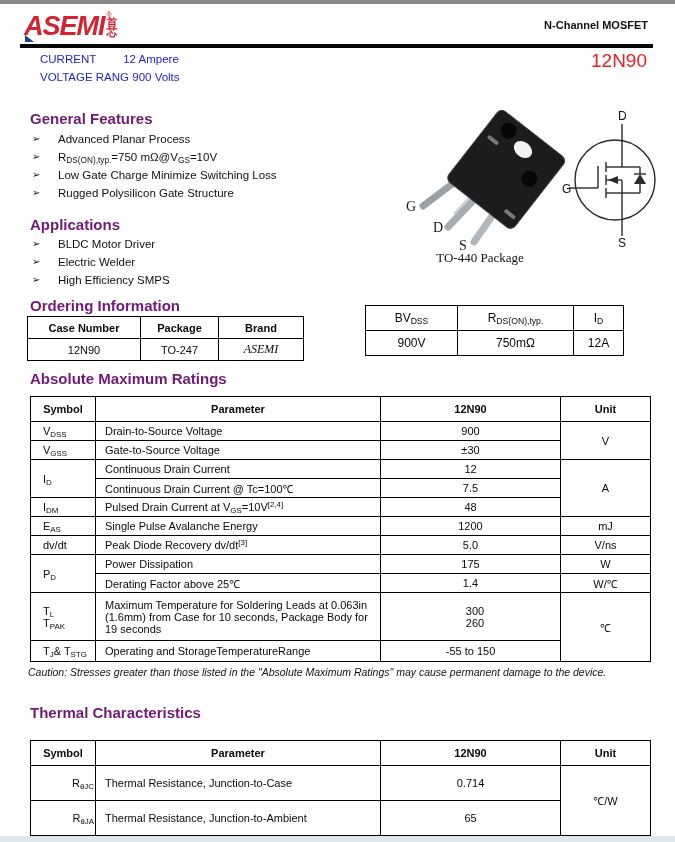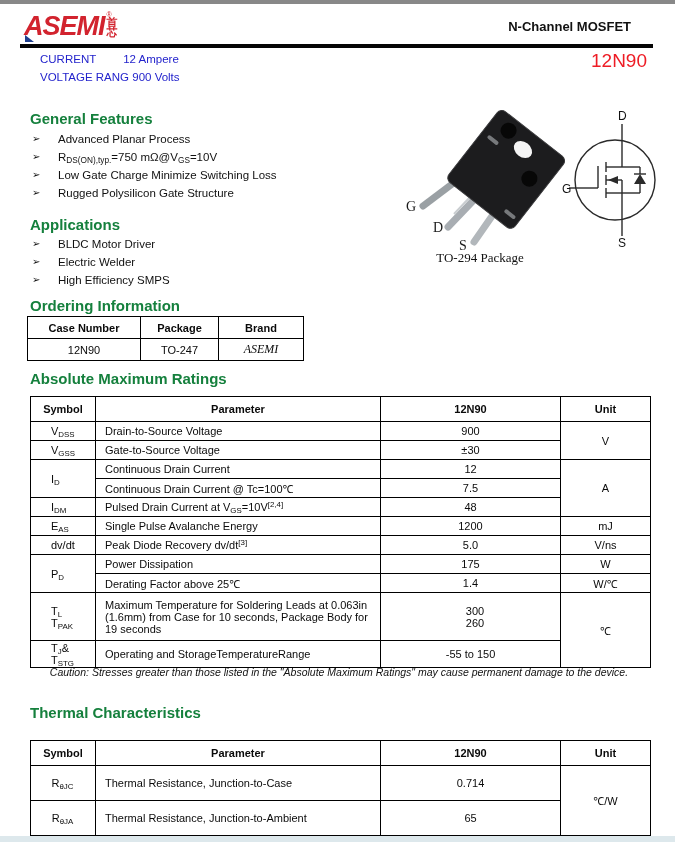--- a/index.html
+++ b/index.html
@@ -11,30 +11,30 @@
 
   
   #logo{position:absolute;left:24px;top:7px;display:flex;align-items:flex-start;}
   #logo .logo-text{font-family:"Liberation Sans",sans-serif;font-style:italic;font-weight:bold;
     font-size:27px;letter-spacing:-1px;color:var(--brand_red);position:relative;line-height:30px;}
   #logo .logo-tri{position:absolute;left:1px;top:24px;width:0;height:0;
     border-left:9px solid var(--brand_blue);border-top:7px solid transparent;}
   #logo .logo-cn{display:flex;flex-direction:column;color:var(--brand_red);margin-left:2px;line-height:10px;}
   #logo .reg{font-size:7px;line-height:7px;}
   #logo .cn{font-size:11px;font-weight:bold;font-family:"DejaVu Sans",sans-serif;}
-  .product-type{position:absolute;top:15px;right:44px;font-size:13px;font-weight:bold;color:#111;}
+  .product-type{position:absolute;top:15px;right:27px;font-size:11px;font-weight:bold;color:#111;}
   .header-rule{position:absolute;left:20px;top:40px;width:633px;height:4px;background:#050505;}
   .ratings-line{position:absolute;left:40px;color:var(--header_blue);font-size:11.5px;}
   #current-line{top:49px;}
   #voltage-line{top:67px;}
   .ratings-line .lbl{display:inline-block;min-width:80px;}
   .part-number{position:absolute;top:46px;right:28px;font-size:19px;color:var(--accent_red);}
 
   
-  .section-title{position:absolute;font-size:15px;font-weight:bold;color:#15803d;}
+  .section-title{position:absolute;font-size:15px;font-weight:bold;color:#701a75;}
 
   
   .blist{position:absolute;left:32px;margin:0;padding:0;list-style:none;font-size:11.5px;color:#111;}
   .blist li{display:flex;line-height:18px;}
   .blist .bullet{width:26px;flex:0 0 26px;font-size:10px;}
 
   
   #package-figure{position:absolute;left:388px;top:104px;}
   #package-caption{position:absolute;left:390px;top:246px;width:180px;text-align:center;
     font-family:"Liberation Serif",serif;font-size:13px;color:#111;}
@@ -51,33 +51,33 @@
   #ordering-table{position:absolute;left:27px;top:312px;width:276px;}
   #ordering-table td,#ordering-table th{height:19px;text-align:center;}
   #ordering-table .brand-val{font-family:"Liberation Serif",serif;font-style:italic;font-size:12px;}
 
   #spec-table{position:absolute;left:365px;top:301px;width:258px;}
   #spec-table td{height:22px;text-align:center;font-size:12px;}
 
   #amr-table{position:absolute;left:30px;top:392px;width:620px;}
   #thermal-table{position:absolute;left:30px;top:736px;width:620px;}
   .spec4 th{height:22px;}
-  .spec4 td.sym{text-align:left;padding-left:20px;}
+  .spec4 td.sym{text-align:left;padding-left:12px;}
   .spec4 td.par{text-align:left;padding-left:9px;padding-right:4px;}
   .spec4 td.val,.spec4 td.unit{text-align:center;}
   .pre{white-space:pre-line;padding-left:10px;}
   #amr-table tr.r{height:19px;}
   #amr-table tr.rh{height:22px;}
   #amr-table tr.tall{height:48px;}
   #amr-table tr.last{height:21px;}
   #thermal-table tr.rh{height:21px;}
   #thermal-table tr.r{height:35px;}
-  #thermal-table td.sym{text-align:center;padding-left:0;}
-
-  #caution{position:absolute;left:28px;top:662px;width:622px;font-size:10.5px;font-style:italic;color:#111;text-align:center;}
+  #thermal-table td.sym{text-align:right;padding-left:0;}
+
+  #caution{position:absolute;left:28px;top:662px;width:622px;font-size:10.5px;font-style:italic;color:#111;}
 
   #bottom-bar{position:absolute;left:0;top:832px;width:675px;height:10px;background:var(--bottom_bar);}
 </style>
 </head>
 <body>
 
 <div id="page">
 
   <div id="logo">
     <span class="logo-text">ASEMI</span>
@@ -150,21 +150,21 @@
         <circle cx="143" cy="54" r="8" fill="#070707"></circle>
         <ellipse cx="120" cy="35" rx="10" ry="7.5" fill="#f4f4f4"></ellipse>
         <rect x="84" y="44" width="13" height="4" rx="2" fill="#77797c"></rect>
         <rect x="143" y="92" width="13" height="4" rx="2" fill="#77797c"></rect>
       </g>
       <text x="18" y="103" class="serif-label" font-size="14" fill="#1a1a1a">G</text>
       <text x="45" y="124" class="serif-label" font-size="14" fill="#1a1a1a">D</text>
       <text x="71" y="142" class="serif-label" font-size="14" fill="#1a1a1a">S</text>
     </svg>
   </div>
-  <div id="package-caption">TO-294 Package</div>
+  <div id="package-caption">TO-440 Package</div>
 
   <div id="mosfet-symbol">
     <svg width="110" height="140" viewBox="0 0 110 140">
       <g stroke="#2a2a2a" stroke-width="1.4" fill="none">
         <circle cx="55" cy="72" r="40"></circle>
         <line x1="62" y1="16" x2="62" y2="59"></line>
         <line x1="46" y1="59" x2="62" y2="59"></line>
         <line x1="46" y1="54" x2="46" y2="64"></line>
         <line x1="46" y1="67" x2="46" y2="77"></line>
         <line x1="46" y1="80" x2="46" y2="90"></line>
@@ -201,20 +201,39 @@
       <th>Brand</th>
     </tr>
     <tr>
       <td>12N90</td>
       <td>TO-247</td>
       <td class="brand-val">ASEMI</td>
     </tr>
   </tbody>
     </table>
 
+  <table id="spec-table" class="outer">
+    <colgroup>
+        <col style="width:92px">
+        <col style="width:116px">
+        <col style="width:50px">
+      </colgroup>
+    <tbody>
+        <tr>
+      <td>BV<sub>DSS</sub></td>
+      <td>R<sub>DS(ON),typ.</sub></td>
+      <td>I<sub>D</sub></td>
+    </tr>
+    <tr>
+      <td>900V</td>
+      <td>750mΩ</td>
+      <td>12A</td>
+    </tr>
+  </tbody>
+    </table>
 
   <div class="section-title" style="left:30px;top:366px;">Absolute Maximum Ratings</div>
   <table id="amr-table" class="outer spec4">
     <colgroup>
         <col style="width:65px">
         <col style="width:285px">
         <col style="width:180px">
         <col style="width:90px">
       </colgroup>
     <tbody>

